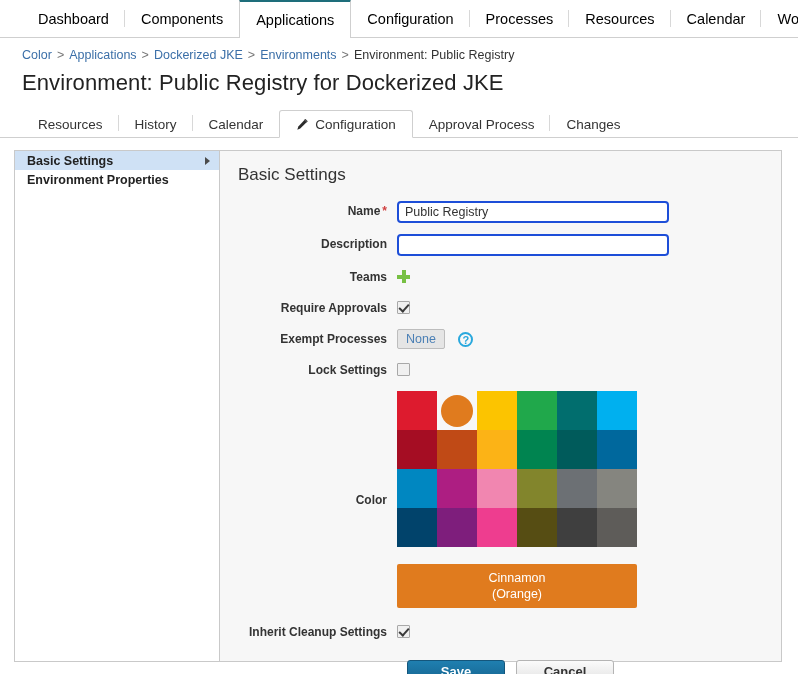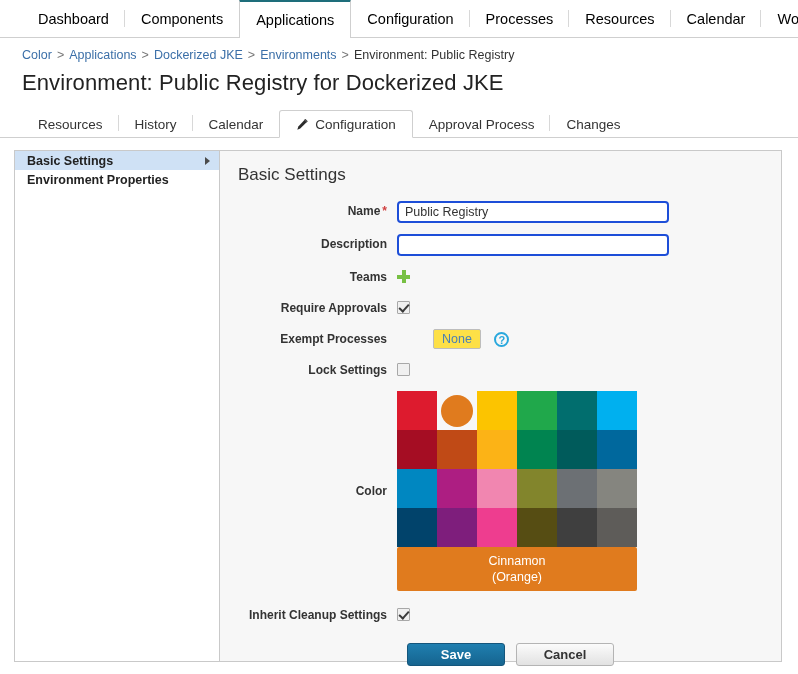--- a/index.html
+++ b/index.html
@@ -252,28 +252,27 @@
     left: 3px; top: 0px;
     width: 4px; height: 8px;
     border: solid #3a3a3a;
     border-width: 0 2px 2px 0;
     transform: rotate(42deg);
   }
 
   .none-btn {
     display: inline-block;
     border: 1px solid #bdbdbd;
-    background: #fde047;
+    background: #e5e5e5;
     color: #4a7fb5;
     font-size: 12.5px;
     padding: 2px 8px;
     border-radius: 2px;
     cursor: pointer;
     vertical-align: middle;
-    margin-left: 36px;
   }
   .help-icon {
     display: inline-block;
     width: 15px; height: 15px;
     border: 2px solid #29a8dd;
     border-radius: 50%;
     color: #29a8dd;
     font-size: 11px;
     font-weight: bold;
     text-align: center;
@@ -299,20 +298,21 @@
   .swatch.selected .dot {
     position: absolute;
     left: 50%; top: 50%;
     transform: translate(-50%, -50%);
     width: 32px; height: 32px;
     border-radius: 50%;
   }
   .color-name-bar {
     width: 240px;
     height: 44px;
+    margin-top: 17px;
     display: flex;
     flex-direction: column;
     align-items: center;
     justify-content: center;
     color: #ffffff;
     font-size: 12.5px;
     line-height: 16px;
     border-radius: 2px;
   }
 

